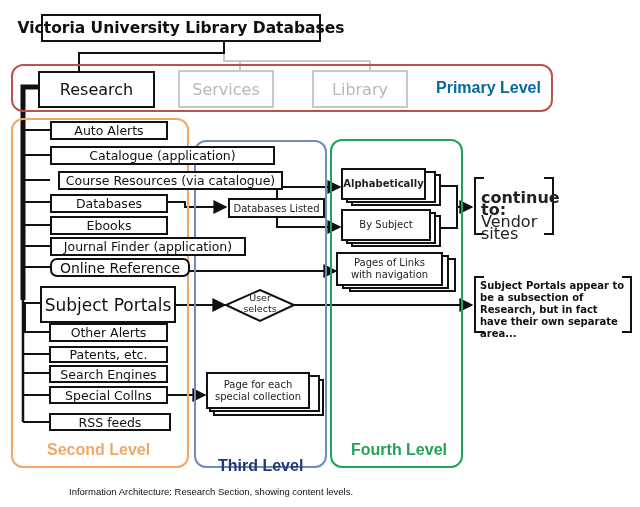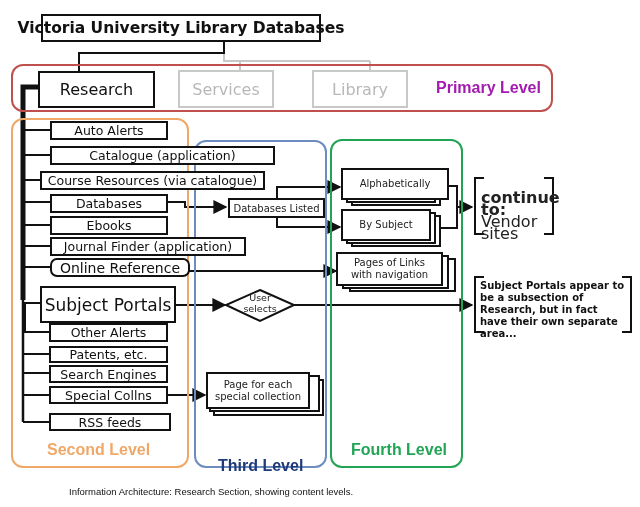--- a/index.html
+++ b/index.html
@@ -78,33 +78,33 @@
 <div class="lvl" style="left:11px;top:64px;width:542px;height:48px;border:2px solid #c0504d;"></div>
 <div class="box" style="left:38px;top:71px;width:117px;height:37px;font-size:16px;z-index:2;">
   <span>Research</span>
 </div>
 <div class="box" style="left:178px;top:70px;width:96px;height:38px;font-size:16px;border-color:#c8c8c8;color:#b8b8b8;">
   <span>Services</span>
 </div>
 <div class="box" style="left:312px;top:70px;width:96px;height:38px;font-size:16px;border-color:#c8c8c8;color:#b8b8b8;">
   <span>Library</span>
 </div>
-<div class="lvl-label" style="left:436px;top:79px;color:#a21caf;">Primary Level</div>
+<div class="lvl-label" style="left:436px;top:79px;color:#0369a1;">Primary Level</div>
 
 <div class="lvl" style="left:11px;top:118px;width:178px;height:350px;border:2px solid #f0a868;"></div>
 <div class="lvl" style="left:194px;top:140px;width:133px;height:328px;border:2px solid #6d8cc0;"></div>
 <div class="lvl" style="left:330px;top:139px;width:133px;height:329px;border:2px solid #22a455;"></div>
 
 <div class="box" style="left:50px;top:121px;width:118px;height:19px;font-size:12.5px;">
     <span>Auto Alerts</span>
   </div>
 <div class="box" style="left:50px;top:146px;width:225px;height:19px;font-size:12.5px;">
     <span>Catalogue (application)</span>
   </div>
-<div class="box" style="left:40px;top:171px;width:225px;height:19px;font-size:12.5px;">
+<div class="box" style="left:58px;top:171px;width:225px;height:19px;font-size:12.5px;">
     <span>Course Resources (via catalogue)</span>
   </div>
 <div class="box" style="left:50px;top:194px;width:118px;height:19px;font-size:12.5px;">
     <span>Databases</span>
   </div>
 <div class="box" style="left:50px;top:216px;width:118px;height:19px;font-size:12.5px;">
     <span>Ebooks</span>
   </div>
 <div class="box" style="left:50px;top:237px;width:196px;height:19px;font-size:12.5px;">
     <span>Journal Finder (application)</span>
@@ -140,21 +140,21 @@
   <div class="sheet" style="left:7px;top:7px;width:111px;height:37px;"></div>
   <div class="sheet" style="left:3px;top:3px;width:111px;height:37px;"></div>
   <div class="sheet front" style="left:0;top:0;width:104px;height:37px;white-space:normal;padding:0 6px;">
     <span>Page for each special collection</span>
   </div>
 </div>
 
 <div class="stack" style="left:341px;top:168px;width:100px;height:38px;">
   <div class="sheet" style="left:10px;top:6px;width:90px;height:32px;"></div>
   <div class="sheet" style="left:5px;top:3px;width:90px;height:32px;"></div>
-  <div class="sheet front" style="left:0;top:0;width:108px;height:32px;">
+  <div class="sheet front" style="left:0;top:0;width:85px;height:32px;font-weight:bold;">
     <span>Alphabetically</span>
   </div>
 </div>
 <div class="stack" style="left:341px;top:209px;width:100px;height:38px;">
   <div class="sheet" style="left:10px;top:6px;width:90px;height:32px;"></div>
   <div class="sheet" style="left:5px;top:3px;width:90px;height:32px;"></div>
   <div class="sheet front" style="left:0;top:0;width:90px;height:32px;text-align:right;">
     <span>By Subject</span>
   </div>
 </div>

